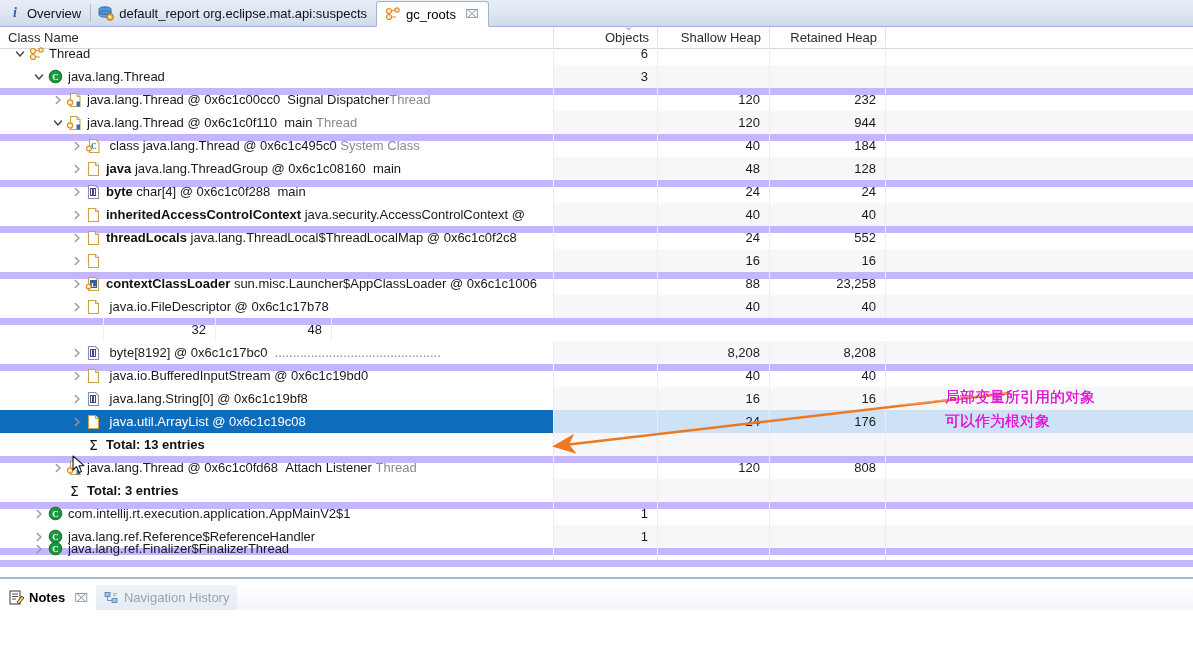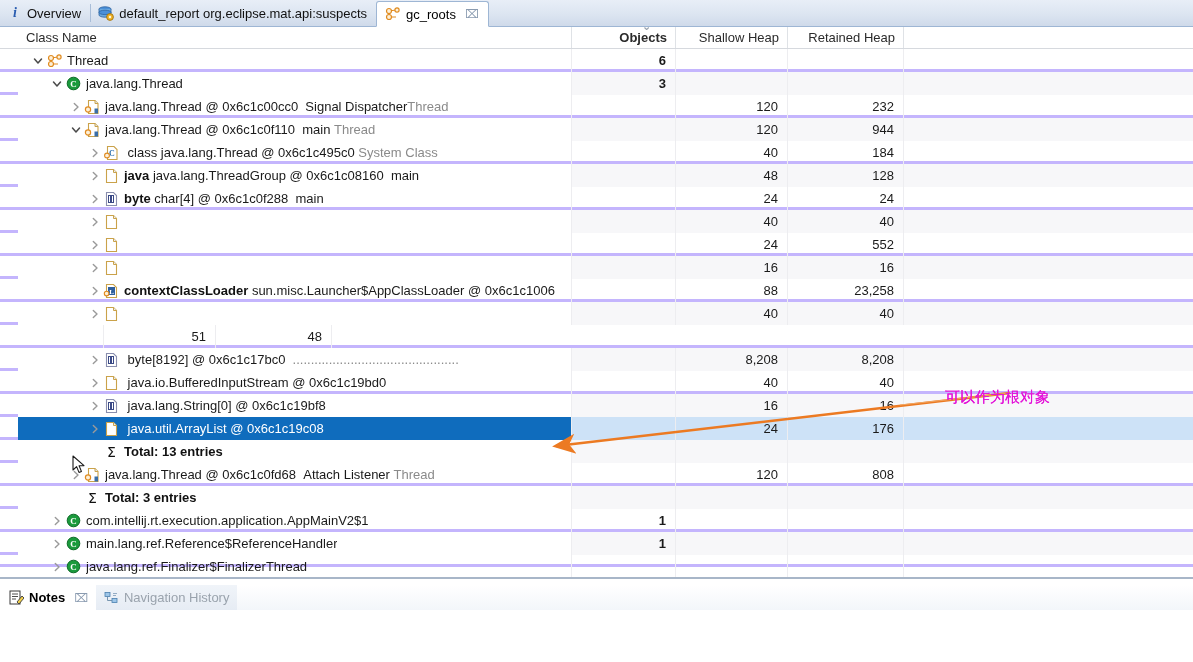--- a/index.html
+++ b/index.html
@@ -118,33 +118,33 @@
   .sortmark {
     position: absolute;
     top: -5px;
     right: 22px;
     width: 11px; height: 8px;
     color: #98a2ae;
     font-size: 11px;
     line-height: 8px;
   }
 
-  .c0 { width: 554px; margin-left: 18px; }
-  .c1 { width: 104px; font-weight: bold; }
+  .c0 { width: 554px; }
+  .c1 { width: 104px; }
   .c2 { width: 112px; }
   .c3 { width: 116px; }
   .c4 { flex: 1 1 auto; border-right: none !important; }
 
   .rows { position: relative; }
   .row {
     display: flex;
     height: 23px;
     box-sizing: border-box;
-    border-bottom: 3px solid #c4b5fd;
-    align-items: flex-start;
+    border-bottom: 7px solid #c4b5fd;
+    align-items: flex-end;
     cursor: default;
   }
   .row .cell {
     box-sizing: border-box;
     height: 23px;
     display: flex;
     align-items: center;
     font-size: 13px;
     border-right: 1px solid #ededf0;
     overflow: hidden;
@@ -458,40 +458,42 @@
             <svg width="10" height="10" viewBox="0 0 10 10">
               <path d="M3.3,1.5 L7,5 L3.3,8.5" fill="none" stroke="#9a9a9a" stroke-width="1.4" stroke-linecap="round" stroke-linejoin="round"></path>
             </svg>
           </span>
           <span class="rowicon">
             <svg width="17" height="16" viewBox="0 0 17 16">
               <path d="M3.5,1.5 h7 l3 3 v10 h-10 z" fill="#ffffff" stroke="#caa24a" stroke-width="1.1"></path>
               <path d="M10.5,1.5 v3 h3" fill="#e8eef6" stroke="#caa24a" stroke-width="1"></path>
             </svg>
           </span>
+          <span class="label"><span class="b">inheritedAccessControlContext</span><span>&nbsp;java.security.AccessControlContext&nbsp;@</span></span>
         </div>
         <div class="cell num c1"></div>
         <div class="cell num c2">40</div>
         <div class="cell num c3">40</div>
         <div class="cell c4"></div>
       </div>
       <div class="row">
         <div class="cell name c0">
           <span style="display: inline-block; flex: 0 0 auto; width: 65px;"></span>
           <span class="twist">
             <svg width="10" height="10" viewBox="0 0 10 10">
               <path d="M3.3,1.5 L7,5 L3.3,8.5" fill="none" stroke="#9a9a9a" stroke-width="1.4" stroke-linecap="round" stroke-linejoin="round"></path>
             </svg>
           </span>
           <span class="rowicon">
             <svg width="17" height="16" viewBox="0 0 17 16">
               <path d="M3.5,1.5 h7 l3 3 v10 h-10 z" fill="#ffffff" stroke="#caa24a" stroke-width="1.1"></path>
               <path d="M10.5,1.5 v3 h3" fill="#e8eef6" stroke="#caa24a" stroke-width="1"></path>
             </svg>
           </span>
+          <span class="label"><span class="b">threadLocals</span><span>&nbsp;java.lang.ThreadLocal$ThreadLocalMap&nbsp;@&nbsp;0x6c1c0f2c8</span></span>
         </div>
         <div class="cell num c1"></div>
         <div class="cell num c2">24</div>
         <div class="cell num c3">552</div>
         <div class="cell c4"></div>
       </div>
       <div class="row alt">
         <div class="cell name c0">
           <span style="display: inline-block; flex: 0 0 auto; width: 65px;"></span>
           <span class="twist">
@@ -541,29 +543,30 @@
             <svg width="10" height="10" viewBox="0 0 10 10">
               <path d="M3.3,1.5 L7,5 L3.3,8.5" fill="none" stroke="#9a9a9a" stroke-width="1.4" stroke-linecap="round" stroke-linejoin="round"></path>
             </svg>
           </span>
           <span class="rowicon">
             <svg width="17" height="16" viewBox="0 0 17 16">
               <path d="M3.5,1.5 h7 l3 3 v10 h-10 z" fill="#ffffff" stroke="#caa24a" stroke-width="1.1"></path>
               <path d="M10.5,1.5 v3 h3" fill="#e8eef6" stroke="#caa24a" stroke-width="1"></path>
             </svg>
           </span>
+          <span class="label"><span class="b"><jni local=""></jni></span><span>&nbsp;java.io.FileDescriptor&nbsp;@&nbsp;0x6c1c17b78</span></span>
         </div>
         <div class="cell num c1"></div>
         <div class="cell num c2">40</div>
         <div class="cell num c3">40</div>
         <div class="cell c4"></div>
       </div>
       <div class="row">
         <div class="cell num c1"></div>
-        <div class="cell num c2">51</div>
+        <div class="cell num c2">32</div>
         <div class="cell num c3">48</div>
         <div class="cell c4"></div>
       </div>
       <div class="row alt">
         <div class="cell name c0">
           <span style="display: inline-block; flex: 0 0 auto; width: 65px;"></span>
           <span class="twist">
             <svg width="10" height="10" viewBox="0 0 10 10">
               <path d="M3.3,1.5 L7,5 L3.3,8.5" fill="none" stroke="#9a9a9a" stroke-width="1.4" stroke-linecap="round" stroke-linejoin="round"></path>
             </svg>
@@ -729,21 +732,21 @@
             <svg width="10" height="10" viewBox="0 0 10 10">
               <path d="M3.3,1.5 L7,5 L3.3,8.5" fill="none" stroke="#9a9a9a" stroke-width="1.4" stroke-linecap="round" stroke-linejoin="round"></path>
             </svg>
           </span>
           <span class="rowicon">
             <svg width="15" height="15" viewBox="0 0 15 15">
               <circle cx="7.5" cy="7.5" r="6.3" fill="#1a9a3c" stroke="#0d6b27" stroke-width="1"></circle>
               <text x="7.5" y="11" font-size="9" font-family="Liberation Serif, serif" fill="#ffffff" text-anchor="middle" font-weight="bold">C</text>
             </svg>
           </span>
-          <span class="label"><span>main.lang.ref.Reference$ReferenceHandler</span></span>
+          <span class="label"><span>java.lang.ref.Reference$ReferenceHandler</span></span>
         </div>
         <div class="cell num c1">1</div>
         <div class="cell num c2"></div>
         <div class="cell num c3"></div>
         <div class="cell c4"></div>
       </div>
       <div class="row" style="height: 12px;">
         <div class="cell name c0">
           <span style="display: inline-block; flex: 0 0 auto; width: 27px;"></span>
           <span class="twist">
@@ -802,20 +805,21 @@
   <defs>
     <marker id="ahead" markerWidth="9" markerHeight="9" refX="7.5" refY="4.5" orient="auto">
       <path d="M9,4.5 L0,0.6 L2.4,4.5 L0,8.4 Z" fill="#ec7a22"></path>
     </marker>
   </defs>
   <line x1="1010" y1="393" x2="556" y2="446" stroke="#ec7a22" stroke-width="2.6" marker-end="url(#ahead)"></line>
   <line x1="1010" y1="393" x2="900" y2="405" stroke="#f0a968" stroke-width="0.9"></line>
 </svg>
 
 <div class="annot">
+  <div>局部变量所引用的对象</div>
   <div>可以作为根对象</div>
 </div>
 
 <div class="cursor">
   <svg width="14" height="20" viewBox="0 0 14 20">
     <path d="M1,1 L1,15 L4.6,11.6 L7,17.4 L9.4,16.4 L7.1,10.8 L12,10.6 Z" fill="#ffffff" stroke="#1a1a1a" stroke-width="1.1" stroke-linejoin="round"></path>
   </svg>
 </div>
 
 </body></html>

